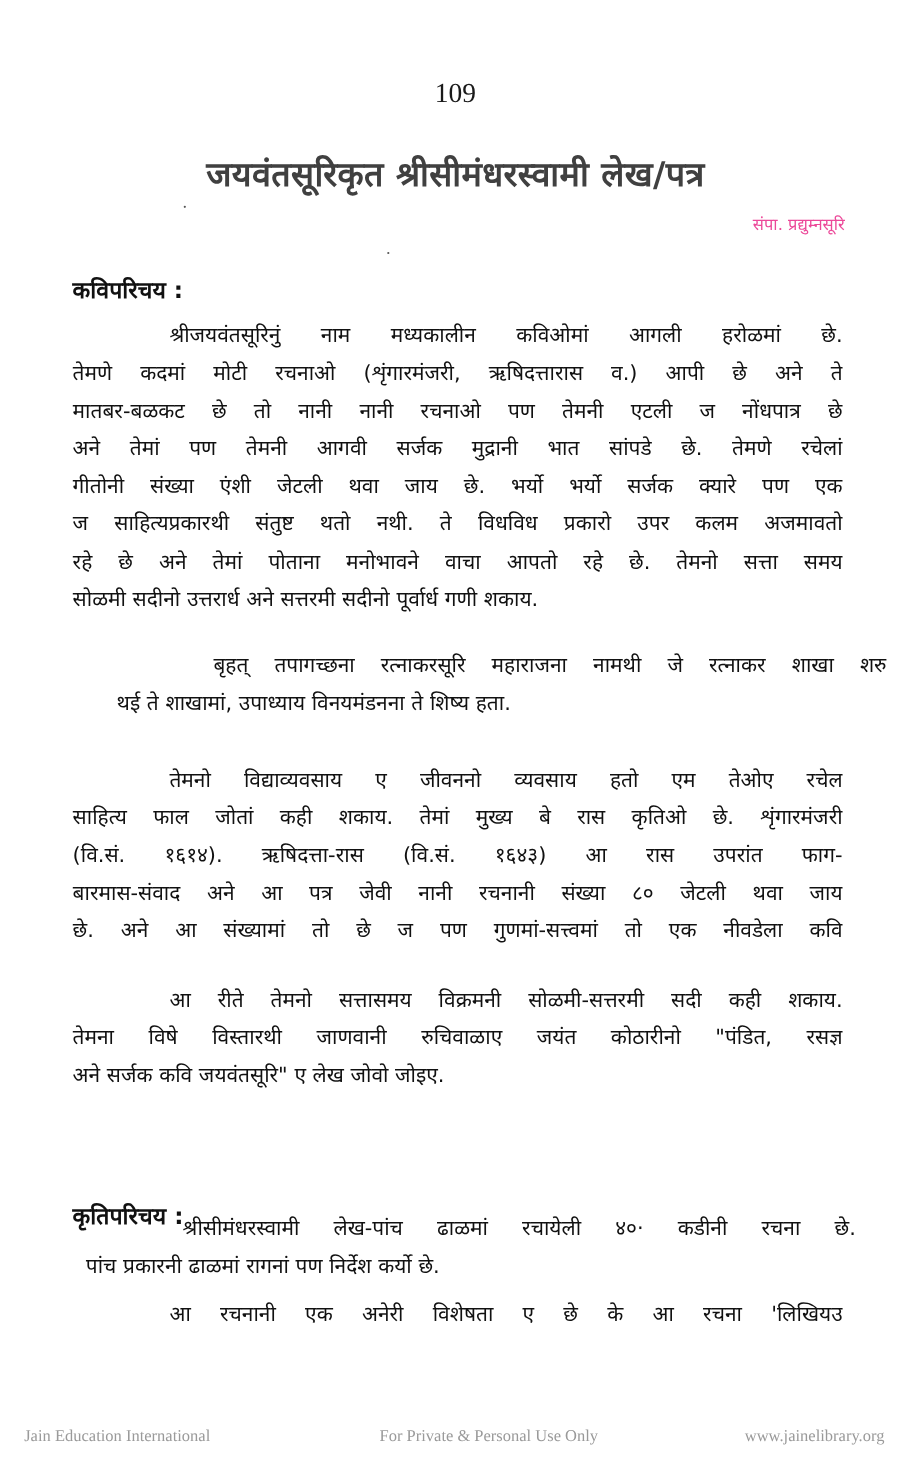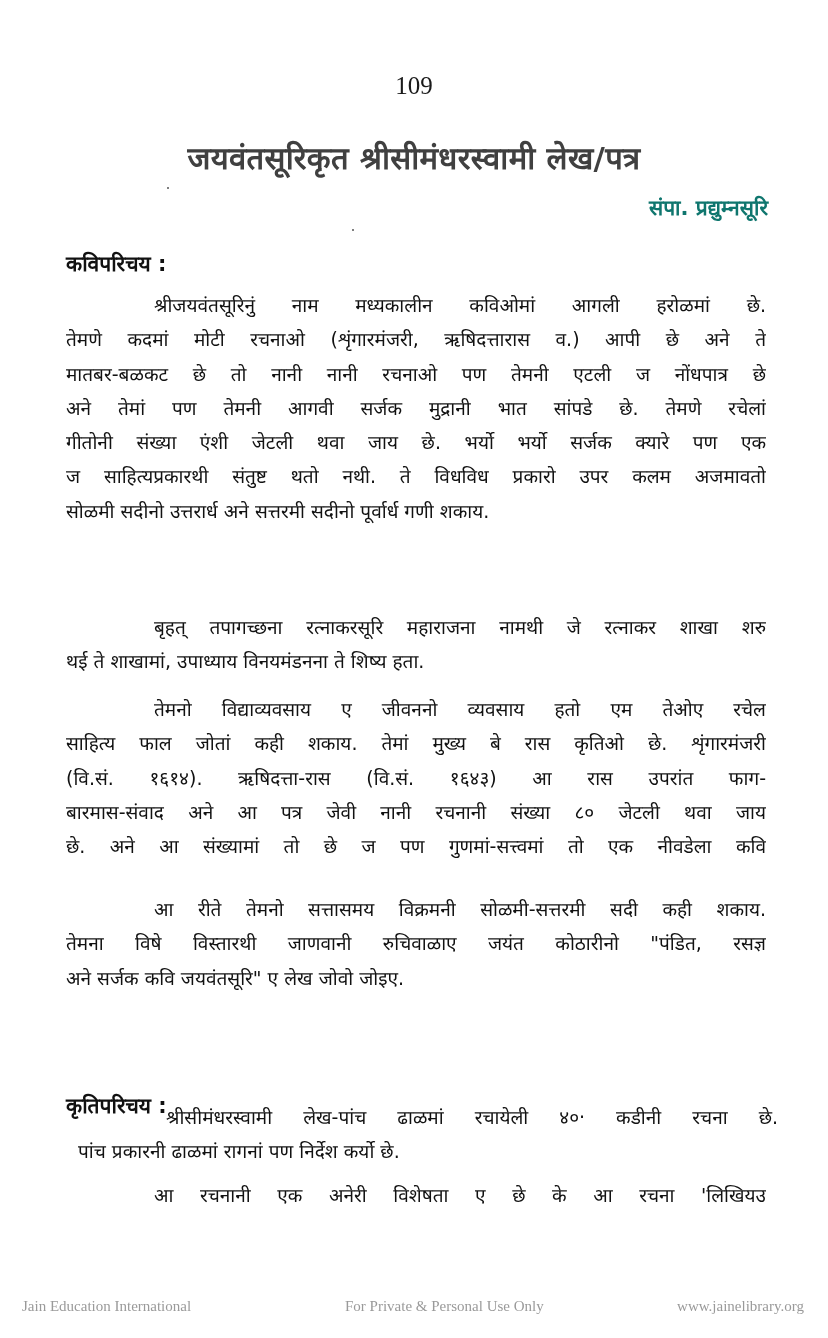--- a/index.html
+++ b/index.html
@@ -33,23 +33,23 @@
       text-align: center;
       font-size: 31px;
       font-weight: bold;
       letter-spacing: 0.3px;
       color: #404040;
     }
     .editor {
       position: absolute;
       top: 193px;
       right: 60px;
-      font-size: 21px;
-      font-weight: bold;
-      color: #0f766e;
+      font-size: 15px;
+      font-weight: normal;
+      color: #ec4899;
     }
     .section-heading {
       position: absolute;
       left: 66px;
       font-size: 21px;
       font-weight: bold;
       color: #111;
     }
     .para {
       position: absolute;
@@ -102,24 +102,25 @@
 
 <div class="section-heading" style="top:249px;">कविपरिचय :</div>
 
 <div class="para" style="top:288px;">
   <span class="line first">श्रीजयवंतसूरिनुं नाम मध्यकालीन कविओमां आगली हरोळमां छे.</span>
   <span class="line">तेमणे कदमां मोटी रचनाओ (शृंगारमंजरी, ऋषिदत्तारास व.) आपी छे अने ते</span>
   <span class="line">मातबर-बळकट छे तो नानी नानी रचनाओ पण तेमनी एटली ज नोंधपात्र छे</span>
   <span class="line">अने तेमां पण तेमनी आगवी सर्जक मुद्रानी भात सांपडे छे. तेमणे रचेलां</span>
   <span class="line">गीतोनी संख्या एंशी जेटली थवा जाय छे. भर्यो भर्यो सर्जक क्यारे पण एक</span>
   <span class="line">ज साहित्यप्रकारथी संतुष्ट थतो नथी. ते विधविध प्रकारो उपर कलम अजमावतो</span>
+  <span class="line">रहे छे अने तेमां पोताना मनोभावने वाचा आपतो रहे छे. तेमनो सत्ता समय</span>
   <span class="line last">सोळमी सदीनो उत्तरार्ध अने सत्तरमी सदीनो पूर्वार्ध गणी शकाय.</span>
 </div>
 
-<div class="para" style="top:610px;">
+<div class="para" style="top:588px;margin-left:40px;">
   <span class="line first">बृहत् तपागच्छना रत्नाकरसूरि महाराजना नामथी जे रत्नाकर शाखा शरु</span>
   <span class="line last">थई ते शाखामां, उपाध्याय विनयमंडनना ते शिष्य हता.</span>
 </div>
 
 <div class="para" style="top:692px;">
   <span class="line first">तेमनो विद्याव्यवसाय ए जीवननो व्यवसाय हतो एम तेओए रचेल</span>
   <span class="line">साहित्य फाल जोतां कही शकाय. तेमां मुख्य बे रास कृतिओ छे. शृंगारमंजरी</span>
   <span class="line">(वि.सं. १६१४). ऋषिदत्ता-रास (वि.सं. १६४३) आ रास उपरांत फाग-</span>
   <span class="line">बारमास-संवाद अने आ पत्र जेवी नानी रचनानी संख्या ८० जेटली थवा जाय</span>
   <span class="line">छे. अने आ संख्यामां तो छे ज पण गुणमां-सत्त्वमां तो एक नीवडेला कवि</span>

